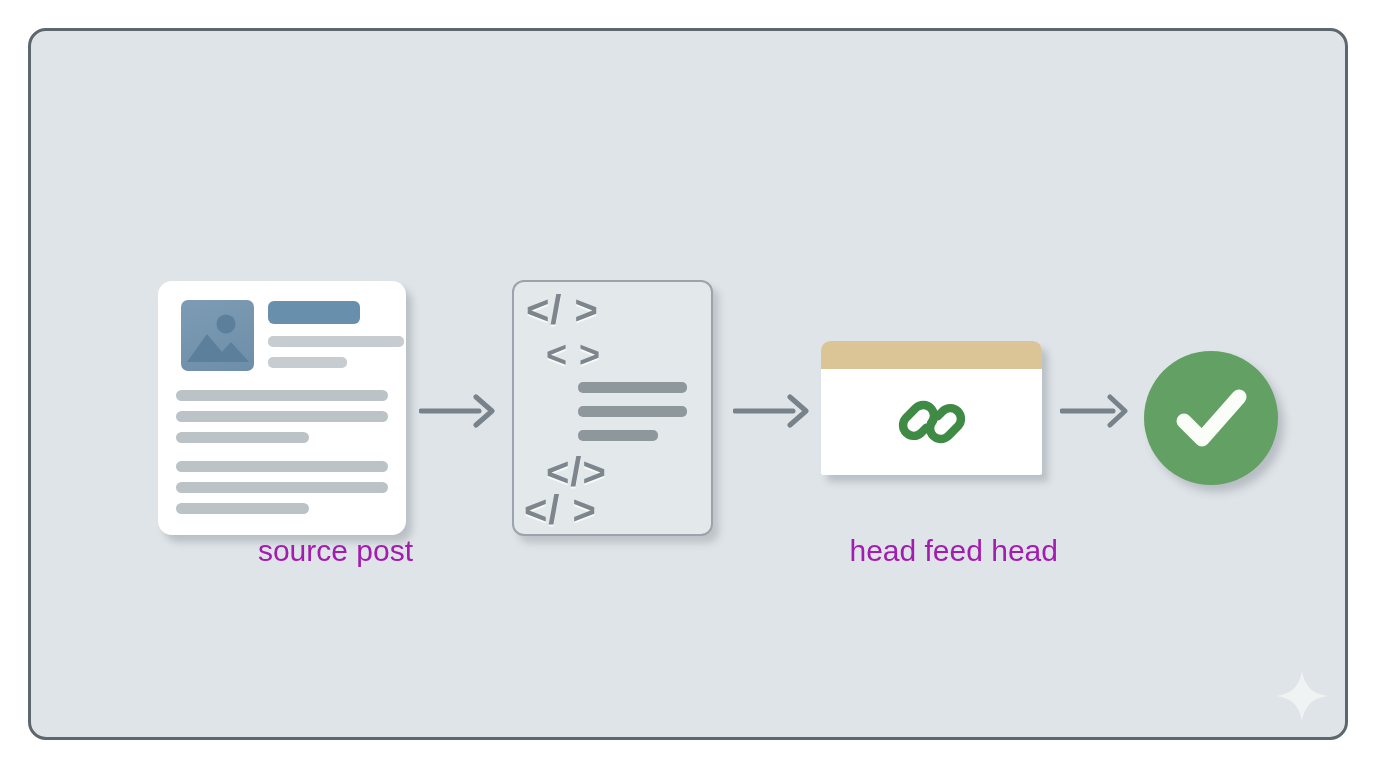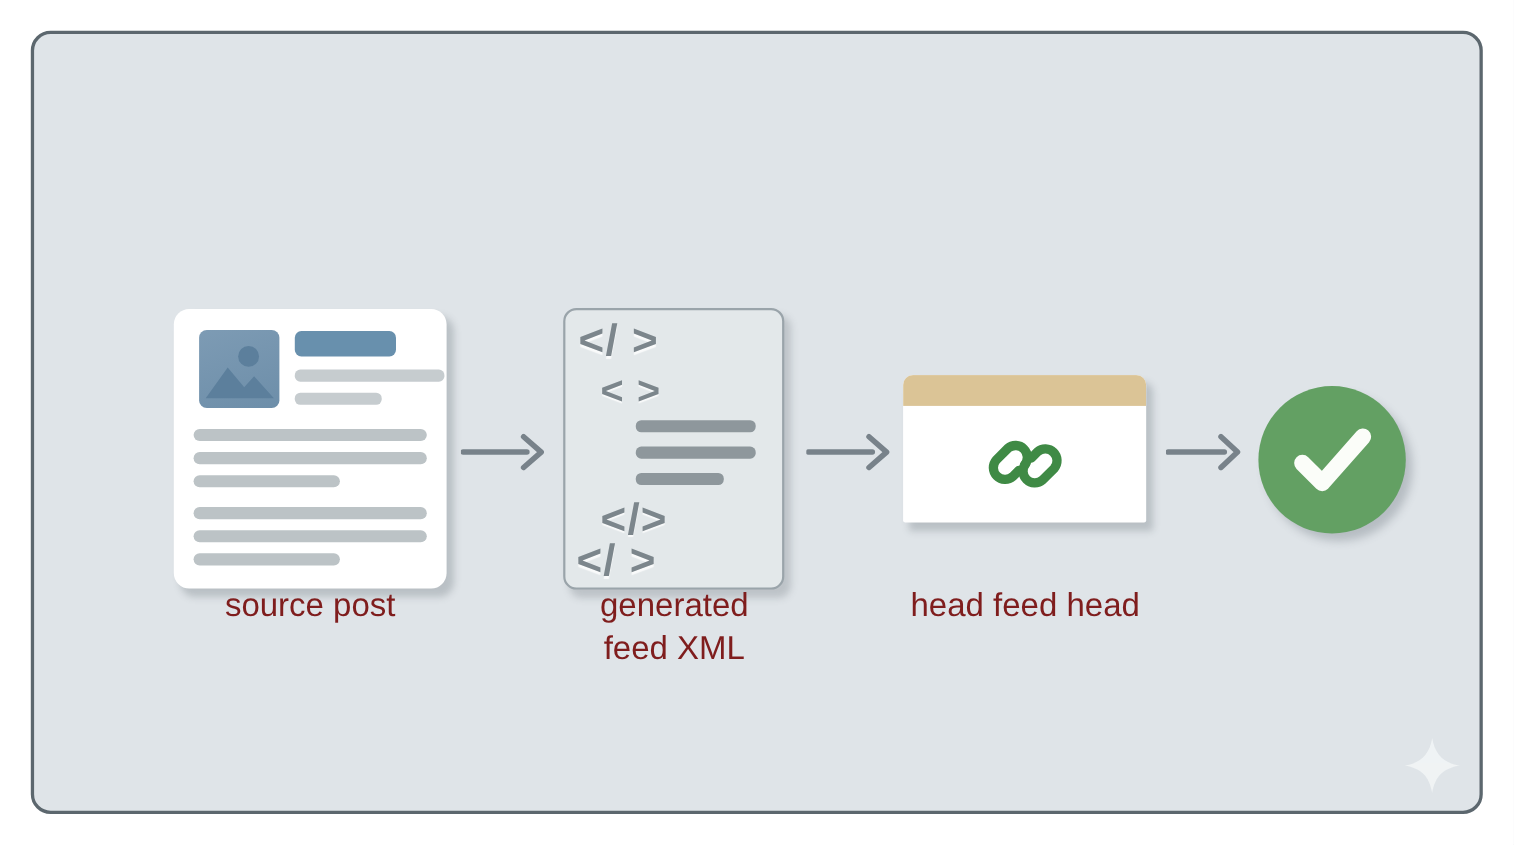--- a/index.html
+++ b/index.html
@@ -54,24 +54,24 @@
     width: 100%;
     height: 100%;
   }
 
   .node {
     position: absolute;
   }
 
   .node-label {
     position: absolute;
-    text-align: center;
+    text-align: right;
     font-size: 30px;
     line-height: 39px;
-    color: #7f1d1d;
+    color: #a21caf;
     white-space: pre-line;
     font-family: "Liberation Sans", sans-serif;
   }
 
   
   .arrow {
     position: absolute;
     height: 34px;
   }
 
@@ -233,22 +233,20 @@
         <div class="code-glyph" style="left:32px;  top:52px; font-size:36px;">&lt; &gt;</div>
 
         <div class="code-line" style="left:64px;  top:100px; width:109px;"></div>
         <div class="code-line" style="left:64px;  top:124px; width:109px;"></div>
         <div class="code-line" style="left:64px;  top:148px; width:80px;"></div>
 
         <div class="code-glyph" style="left:32px;  top:168px;">&lt;/&gt;</div>
         <div class="code-glyph" style="left:10px;  top:206px;">&lt;/ &gt;</div>
       </div>
 
-      <div class="node-label" style="left:456px; top:500px; width:252px;">generated
-feed XML</div>
 
       <div class="arrow" style="left:702px; top:363px; width:80px;">
         <svg width="80" height="34" viewBox="0 0 80 34" aria-hidden="true">
           <line x1="2" y1="17" x2="60" y2="17" stroke="#78828a" stroke-width="5" stroke-linecap="round"></line>
           <polyline points="57,3 73,17 57,31" fill="none" stroke="#78828a" stroke-width="5" stroke-linecap="round" stroke-linejoin="round"></polyline>
         </svg>
       </div>
 
       <div class="node" id="card-link">
         <div class="titlebar"></div>

